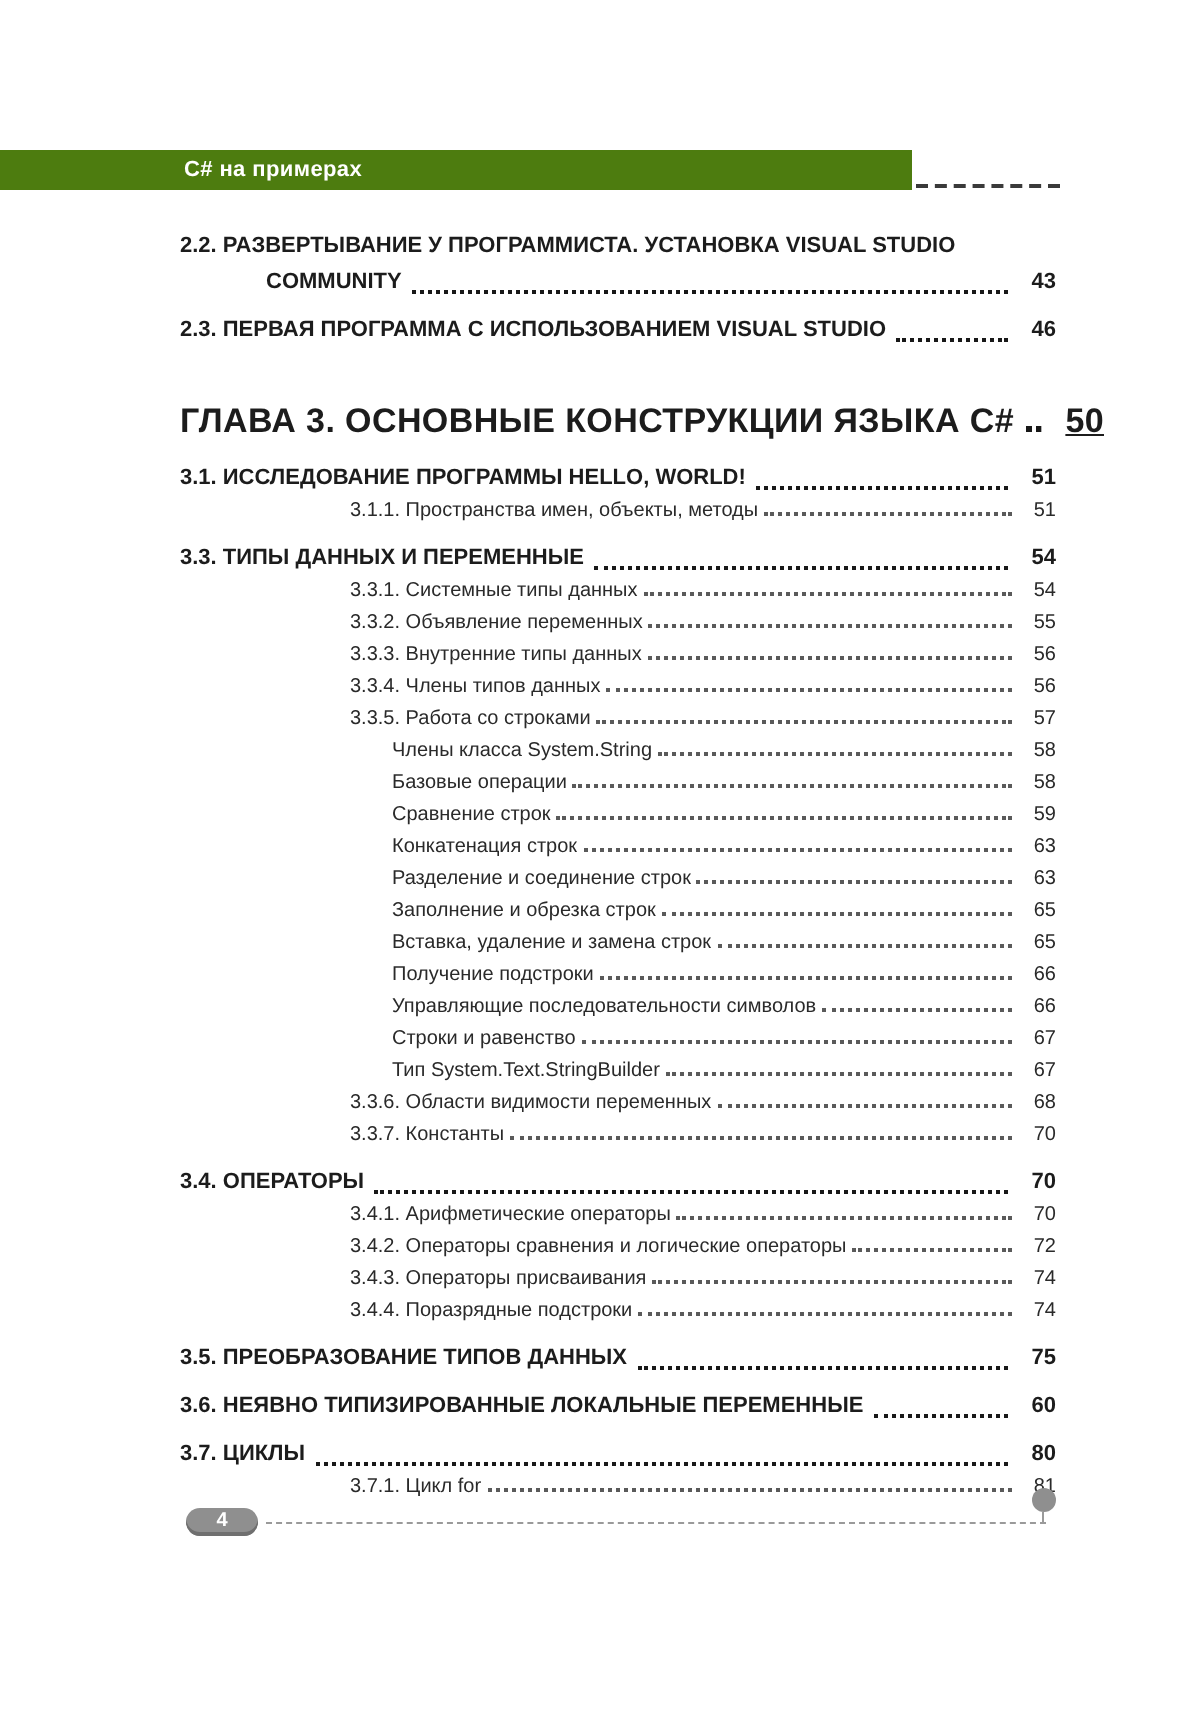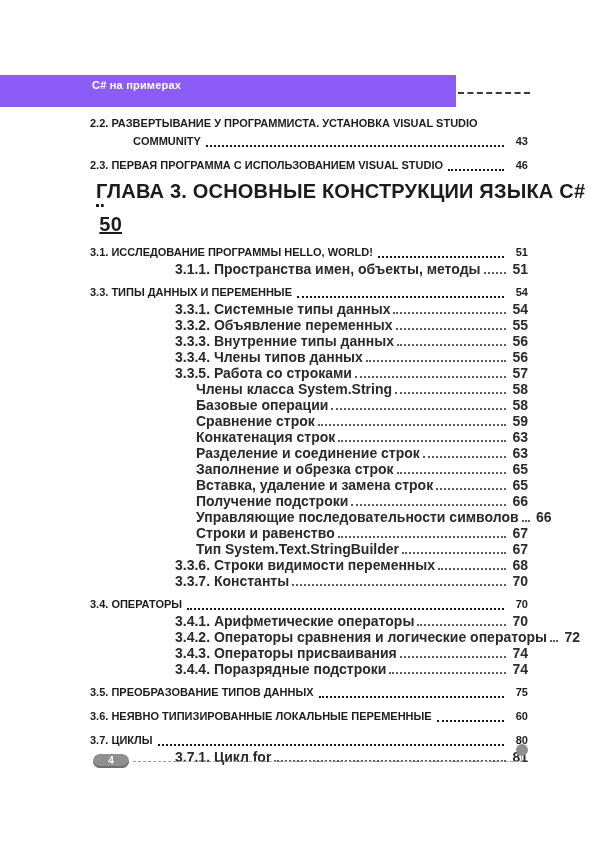--- a/index.html
+++ b/index.html
@@ -9,22 +9,22 @@
     position: relative;
     overflow: hidden;
     font-family: "Liberation Sans", sans-serif;
     color: #1c1c1c;
   }
 
   
   .header-bar {
     position: absolute;
     left: 0; top: 75px;
-    width: 456px; height: 32px;
-    background: #8b5cf6;
+    width: 456px; height: 20px;
+    background: #4d7c0f;
   }
   .header-bar .book-title {
     position: absolute;
     left: 92px; top: 0;
     line-height: 20px;
     font-size: 11px;
     font-weight: bold;
     color: #ffffff;
     letter-spacing: 0.2px;
     white-space: nowrap;
@@ -63,37 +63,36 @@
     font-size: 11px;
     font-weight: bold;
     line-height: 18px;
     margin-top: 6px;
     align-items: flex-end;
   }
   .row.section-cont { margin-top: 0; padding-left: 43px; }
   .row.section .leader, .row.section-cont .leader { border-bottom-color: #181818; }
 
   .row.chapter {
-    font-size: 20px;
+    font-size: 17px;
     font-weight: bold;
     line-height: 26px;
-    margin-top: 4px;
+    margin-top: 24px;
     margin-bottom: 6px;
     letter-spacing: 0.2px;
-    flex-direction: column;
   }
   .row.chapter .leader {
     border-bottom: 3px dotted #181818;
     margin: 0 5px 4px 6px;
   }
   .row.chapter .pg { min-width: 26px; text-decoration: underline; }
 
   .row.sub, .row.sub2 {
-    font-size: 14px;
-    font-weight: bold;
+    font-size: 10px;
+    font-weight: normal;
     line-height: 16px;
     color: #2a2a2a;
   }
   .row.sub  { padding-left: 85px; }
   .row.sub2 { padding-left: 106px; }
   .row.sub .leader, .row.sub2 .leader {
     border-bottom: 2px dotted #5a5a5a;
     margin: 0 2px 2px 3px;
   }
 
@@ -247,21 +246,21 @@
       <span class="label">Строки и равенство</span>
       <span class="leader"></span>
       <span class="pg">67</span>
     </div>
     <div class="row sub2">
       <span class="label">Тип System.Text.StringBuilder</span>
       <span class="leader"></span>
       <span class="pg">67</span>
     </div>
     <div class="row sub">
-      <span class="label">3.3.6. Строки видимости переменных</span>
+      <span class="label">3.3.6. Области видимости переменных</span>
       <span class="leader"></span>
       <span class="pg">68</span>
     </div>
     <div class="row sub">
       <span class="label">3.3.7. Константы</span>
       <span class="leader"></span>
       <span class="pg">70</span>
     </div>
     <div class="row section">
       <span class="label">3.4. ОПЕРАТОРЫ</span>

